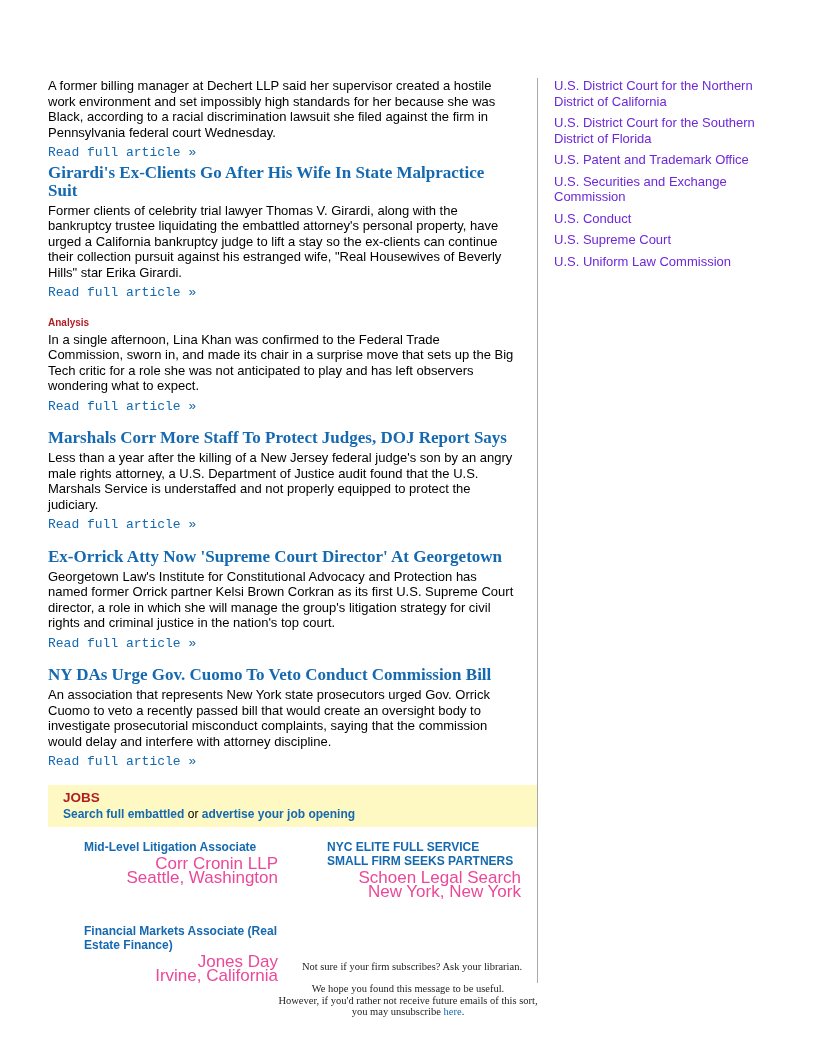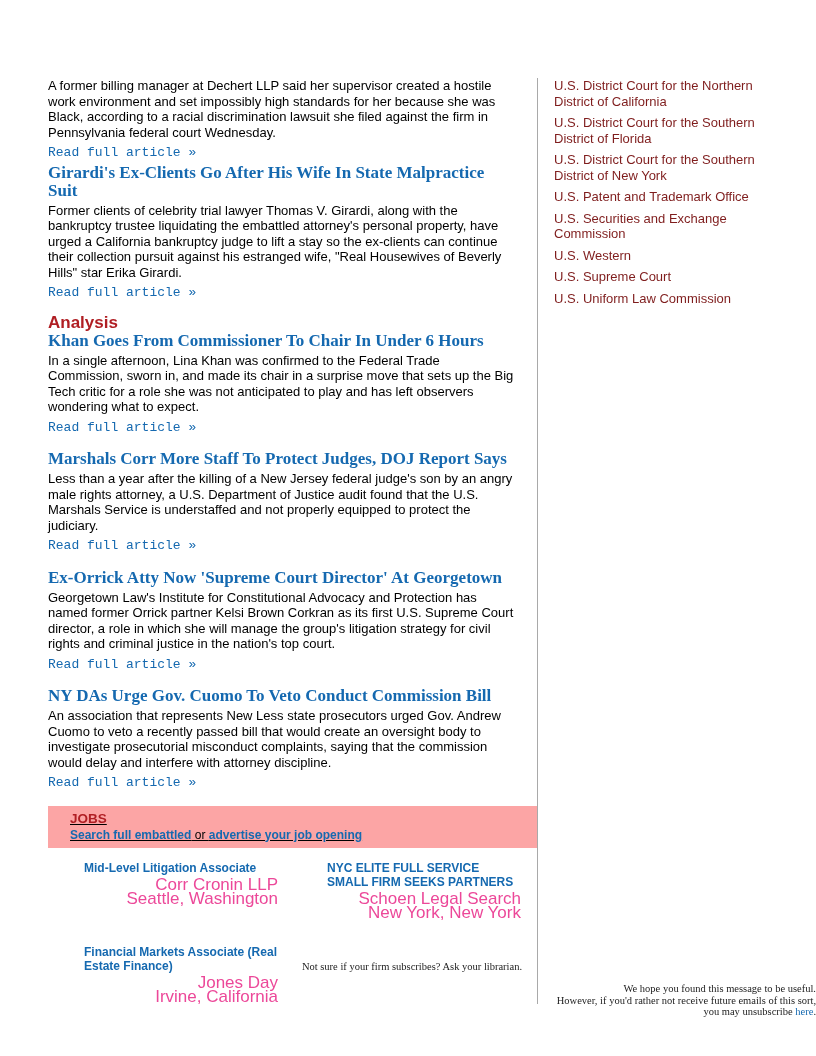--- a/index.html
+++ b/index.html
@@ -12,50 +12,50 @@
     position: relative;
     overflow: hidden;
   }
   a { text-decoration: none; }
 
   .content { position: absolute; top: 38px; left: 48px; display: flex; align-items: stretch; margin-top: 40px; }
   .main { width: 489px; }
 
   .article { margin-bottom: 15px; padding-right: 20px; }
   .article.lead { margin-bottom: 3px; }
-  .label { color: #b01e23; font-size: 17px; font-weight: bold; line-height: 14px; margin-bottom: 2px; }
+  .label { color: #b01e23; font-size: 10px; font-weight: bold; line-height: 14px; margin-bottom: 2px; }
   .headline { margin: 0 0 3px 0; font-size: 17px; line-height: 18px; font-weight: bold; color: #1569b0; cursor: pointer; font-family: Liberation Serif, serif; }
   .body { margin: 0 0 2px 0; font-size: 13px; line-height: 15.5px; }
   .read { display: inline-block; color: #1569b0; font-size: 13px; line-height: 15.5px; margin-top: 1px; font-family: Liberation Mono, monospace; }
 
-  .jobs-bar { background: #fca5a5; padding: 5px 8px 6px 22px; margin: 4px 0 13px 0; text-decoration: underline; }
+  .jobs-bar { background: #fef9c3; padding: 5px 8px 6px 15px; margin: 4px 0 13px 0; }
   .jobs-title { color: #b01e23; font-weight: bold; font-size: 13.5px; line-height: 16px; margin-bottom: 1px; }
   .jobs-links { font-size: 12px; line-height: 14px; }
   .jobs-link { color: #1569b0; font-weight: bold; }
   .jobs-or { color: #000; }
 
   .jobs-grid { display: grid; grid-template-columns: 243px 1fr; row-gap: 25px; padding-left: 3px; }
   .job { padding-right: 16px; }
   .job-title { display: block; color: #1569b0; font-weight: bold; font-size: 12px; line-height: 14px; margin-bottom: 3px; padding-left: 33px; }
   .job-employer, .job-location { font-size: 17px; line-height: 14px; color: #ec4899; text-align: right; }
 
   .divider { width: 1px; background: #a9a9a9; }
 
   .sidebar { width: 228px; padding-left: 16px; }
-  .side-link { display: block; color: #7f1d1d; font-size: 13px; line-height: 15.5px; margin-bottom: 6px; }
+  .side-link { display: block; color: #6d28d9; font-size: 13px; line-height: 15.5px; margin-bottom: 6px; }
 
   .footer {
     position: absolute; top: 961px; left: 0; width: 816px;
     text-align: center;
     font-family: "Liberation Serif", serif;
     font-size: 10.5px; color: #222;
   }
   .footer p { margin: 0; }
   .footer .f1 { margin-bottom: 10px; line-height: 12px; padding-left: 8px; }
-  .footer .f2 { line-height: 11.5px; text-align: right; }
+  .footer .f2 { line-height: 11.5px; }
   .footer a { color: #1569b0; }
 </style>
 </head>
 <body>
 
 <div class="content">
 
   <div class="main">
 
     <div class="article lead">
@@ -64,40 +64,39 @@
     </div>
 
     <div class="article">
       <h2 class="headline">Girardi's Ex-Clients Go After His Wife In State Malpractice Suit</h2>
       <p class="body">Former clients of celebrity trial lawyer Thomas V. Girardi, along with the bankruptcy trustee liquidating the embattled attorney's personal property, have urged a California bankruptcy judge to lift a stay so the ex-clients can continue their collection pursuit against his estranged wife, "Real Housewives of Beverly Hills" star Erika Girardi.</p>
       <a class="read" href="#">Read full article »</a>
     </div>
 
     <div class="article">
       <div class="label">Analysis</div>
-      <h2 class="headline">Khan Goes From Commissioner To Chair In Under 6 Hours</h2>
       <p class="body">In a single afternoon, Lina Khan was confirmed to the Federal Trade Commission, sworn in, and made its chair in a surprise move that sets up the Big Tech critic for a role she was not anticipated to play and has left observers wondering what to expect.</p>
       <a class="read" href="#">Read full article »</a>
     </div>
 
     <div class="article">
       <h2 class="headline">Marshals Corr More Staff To Protect Judges, DOJ Report Says</h2>
       <p class="body">Less than a year after the killing of a New Jersey federal judge's son by an angry male rights attorney, a U.S. Department of Justice audit found that the U.S. Marshals Service is understaffed and not properly equipped to protect the judiciary.</p>
       <a class="read" href="#">Read full article »</a>
     </div>
 
     <div class="article">
       <h2 class="headline">Ex-Orrick Atty Now 'Supreme Court Director' At Georgetown</h2>
       <p class="body">Georgetown Law's Institute for Constitutional Advocacy and Protection has named former Orrick partner Kelsi Brown Corkran as its first U.S. Supreme Court director, a role in which she will manage the group's litigation strategy for civil rights and criminal justice in the nation's top court.</p>
       <a class="read" href="#">Read full article »</a>
     </div>
 
     <div class="article">
       <h2 class="headline">NY DAs Urge Gov. Cuomo To Veto Conduct Commission Bill</h2>
-      <p class="body">An association that represents New Less state prosecutors urged Gov. Andrew Cuomo to veto a recently passed bill that would create an oversight body to investigate prosecutorial misconduct complaints, saying that the commission would delay and interfere with attorney discipline.</p>
+      <p class="body">An association that represents New York state prosecutors urged Gov. Orrick Cuomo to veto a recently passed bill that would create an oversight body to investigate prosecutorial misconduct complaints, saying that the commission would delay and interfere with attorney discipline.</p>
       <a class="read" href="#">Read full article »</a>
     </div>
 
     <div class="jobs-bar">
       <div class="jobs-title">JOBS</div>
       <div class="jobs-links"><a href="#" class="jobs-link">Search full embattled</a><span class="jobs-or"> or </span><a href="#" class="jobs-link">advertise your job opening</a></div>
     </div>
 
     <div class="jobs-grid">
       <div class="job">
@@ -117,24 +116,23 @@
       </div>
     </div>
 
   </div>
 
   <div class="divider"></div>
 
   <div class="sidebar">
     <a href="#" class="side-link">U.S. District Court for the Northern District of California</a>
     <a href="#" class="side-link">U.S. District Court for the Southern District of Florida</a>
-    <a href="#" class="side-link">U.S. District Court for the Southern District of New York</a>
     <a href="#" class="side-link">U.S. Patent and Trademark Office</a>
     <a href="#" class="side-link">U.S. Securities and Exchange Commission</a>
-    <a href="#" class="side-link">U.S. Western</a>
+    <a href="#" class="side-link">U.S. Conduct</a>
     <a href="#" class="side-link">U.S. Supreme Court</a>
     <a href="#" class="side-link">U.S. Uniform Law Commission</a>
   </div>
 
 </div>
 
 <div class="footer">
   <p class="f1">Not sure if your firm subscribes? Ask your librarian.</p>
   <p class="f2">
     <span>We hope you found this message to be useful.</span><br>

